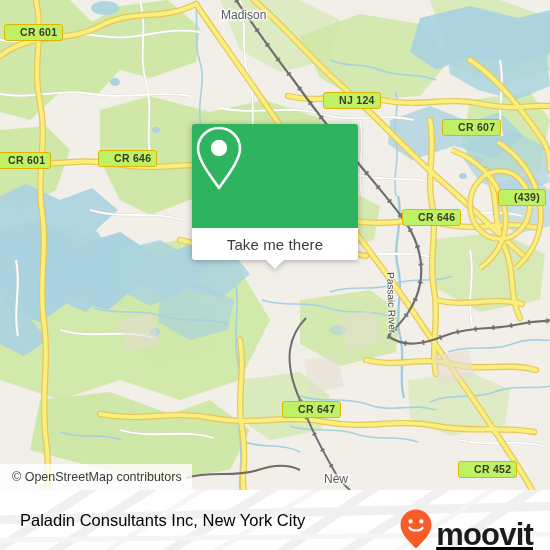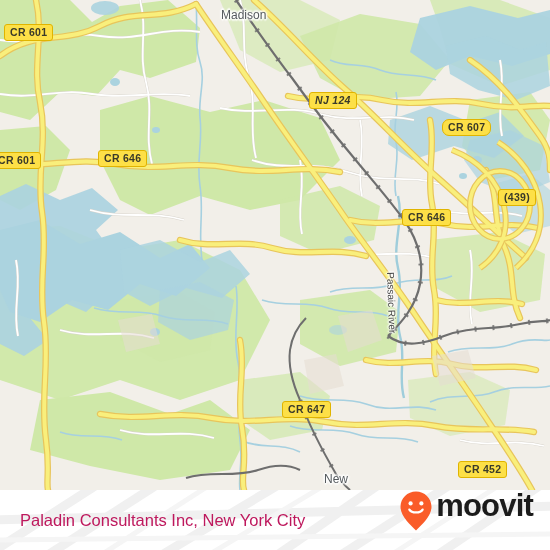--- a/index.html
+++ b/index.html
@@ -15,28 +15,28 @@
   #map {
     position:absolute; left:0; top:0; width:550px; height:490px;
     background:#f2efe9;
     overflow:hidden;
   }
   #map svg { position:absolute; left:0; top:0; display:block; }
 
   
   .shield {
     position:absolute;
-    background:#fde047;
+    background:#bef264;
     border:1.6px solid #e0b400;
     border-radius:3px;
     color:#3a3a2a;
     font-size:10.5px;
     font-weight:bold;
     letter-spacing:.3px;
-    padding:1px 5px 2px 5px;
+    padding:1px 5px 2px 15px;
     white-space:nowrap;
     line-height:12px;
     font-family:"Liberation Sans", sans-serif;
   }
 
   
   .place {
     position:absolute;
     color:#555a5e;
     font-size:12px;
@@ -112,29 +112,29 @@
     position:absolute;
     left:0; top:490px; width:550px; height:60px;
     background:#ffffff;
     overflow:hidden;
   }
   #footer-watermark { position:absolute; left:0; top:0; }
   #footer-title {
     position:absolute;
     left:20px; top:0; height:60px;
     display:flex; align-items:center;
-    color:#be185d;
+    color:#000000;
     font-size:16.5px;
     white-space:nowrap;
     font-family:"Liberation Sans", sans-serif;
   }
   #brand {
     position:absolute;
     right:17px; top:0; height:60px;
-    display:flex; align-items:flex-start; gap:3px;
+    display:flex; align-items:flex-end; gap:3px;text-decoration:underline;
   }
   #brand-word {
     color:#1b1b1b;
     font-size:31px;
     font-weight:bold;
     letter-spacing:-.8px;
     line-height:31px;
     font-family:"Liberation Sans", sans-serif;
   }
 </style>
@@ -322,33 +322,48 @@
           <path d="M304,360 L336,354 L344,386 L310,394 Z"></path>
           <path d="M432,356 L468,350 L476,378 L440,386 Z"></path>
         </g>
 
       </g>
     </svg>
 
     <div class="shield" style="left:4px;  top:24px;">CR 601</div>
     <div class="shield" style="left:-8px; top:152px;">CR 601</div>
     <div class="shield" style="left:98px; top:150px;">CR 646</div>
-    <div class="shield" style="left:309px;top:92px;font-style:italic;">NJ 124</div>
-    <div class="shield" style="left:442px;top:119px;border-radius:7px;">CR 607</div>
+    <div class="shield" style="left:323px;top:92px;">NJ 124</div>
+    <div class="shield" style="left:442px;top:119px;">CR 607</div>
     <div class="shield" style="left:402px;top:209px;">CR 646</div>
     <div class="shield" style="left:498px;top:189px;">(439)</div>
     <div class="shield" style="left:282px;top:401px;text-align:center;">CR 647</div>
     <div class="shield" style="left:458px;top:461px;">CR 452</div>
 
     <div class="place" style="left:221px;top:8px;">Madison</div>
     <div class="place" style="left:324px;top:472px;">New</div>
 
     <div class="river-label" style="left:396px;top:272px;transform:rotate(88deg);">Passaic River</div>
 
-
+    <div id="popup">
+      <div id="popup-top">
+        <svg width="54" height="68" viewBox="0 0 54 68">
+          <path d="M27 4 C15.4 4 6 13.2 6 24.6 C6 36.5 19.5 53 27 64 C34.5 53 48 36.5 48 24.6 C48 13.2 38.6 4 27 4 Z" fill="none" stroke="#ffffff" stroke-width="2.6" stroke-linejoin="round"></path>
+          <circle cx="27" cy="24" r="8.2" fill="#ffffff"></circle>
+        </svg>
+      </div>
+      <div id="popup-bottom">
+        <span id="popup-label">Take me there</span>
+        <div id="popup-tail"></div>
+      </div>
+    </div>
+
+    <div id="attribution">
+      <span>© OpenStreetMap contributors</span>
+    </div>
   </div>
 
   <div id="footer">
     <svg id="footer-watermark" width="550" height="60" viewBox="0 0 550 60">
       <g fill="none" stroke="#f0f0f0" stroke-width="9">
         <path d="M-20,70 L120,-20"></path>
         <path d="M40,70 L180,-20"></path>
         <path d="M150,72 L300,-18"></path>
         <path d="M270,70 L400,-20"></path>
         <path d="M330,72 L470,-18"></path>

